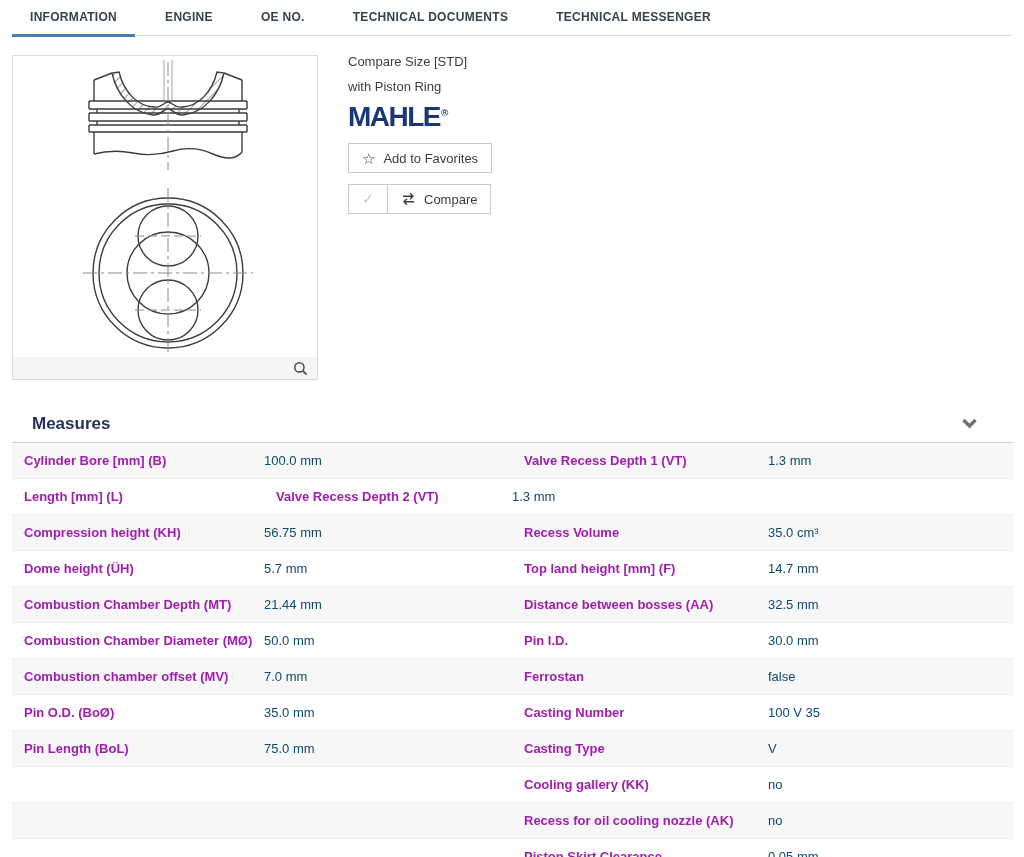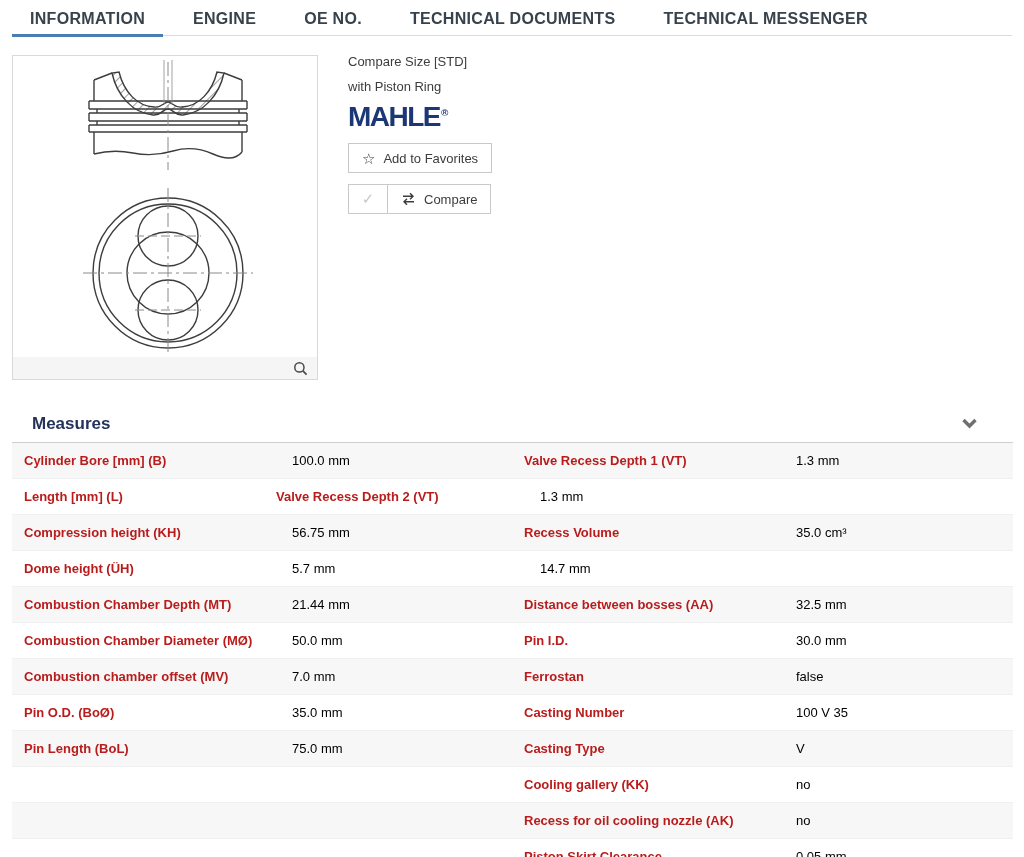--- a/index.html
+++ b/index.html
@@ -2,21 +2,21 @@
 <html><head>
 <meta charset="utf-8">
 <style>
   html,body{margin:0;padding:0;background:#fff;}
   .page{position:relative;width:1024px;height:857px;overflow:hidden;background:#fff;
         font-family:"Liberation Sans",sans-serif;color:#3b3b3a;}
 
   
   .tabs{position:absolute;left:12px;right:12px;top:0;height:35px;display:flex;
         border-bottom:1px solid #dcdcdc;}
-  .tab{position:relative;padding:10px 18px 11px;font-size:16px;font-weight:700;
+  .tab{position:relative;padding:10px 18px 11px;font-size:12px;font-weight:700;
        letter-spacing:.3px;color:#37424c;cursor:pointer;white-space:nowrap;margin-right:12px;}
   .tab.active::after{content:"";position:absolute;left:0;right:0;bottom:-2px;height:3px;
        background:#4a7db3;}
 
   
   .image-box{position:absolute;left:12px;top:55px;width:306px;height:325px;
        border:1px solid #d9d9d9;background:#fff;box-sizing:border-box;}
   .drawing{display:block;}
   .zoom-strip{position:absolute;left:0;right:0;bottom:0;height:22px;background:#f5f5f5;
        display:flex;align-items:center;justify-content:flex-end;padding-right:9px;}
@@ -41,22 +41,22 @@
   .measures{position:absolute;left:12px;top:405px;width:1001px;}
   .m-head{display:flex;align-items:center;justify-content:space-between;height:37px;
        padding:0 35px 0 20px;box-sizing:border-box;}
   .m-head h2{margin:0;font-size:17px;font-weight:700;color:#243359;}
   .m-table{border-top:1px solid #cfcfcf;}
   .mrow{display:grid;grid-template-columns:252px 248px 256px auto;height:35px;
        align-items:center;font-size:13px;border-bottom:1px solid #f0f0f0;}
   .mrow.odd{background:#f7f7f7;}
   .mrow.even{background:#ffffff;}
   .cell{overflow:hidden;white-space:nowrap;}
-  .cell.label{font-weight:700;color:#b91c1c;padding-left:12px;}
-  .cell.value{color:#000000;margin-left:28px;}
+  .cell.label{font-weight:700;color:#a21caf;padding-left:12px;}
+  .cell.value{color:#0c4a6e;}
   .chev{cursor:pointer;}
 </style>
 </head>
 <body>
 
 <div class="page">
 
   <nav class="tabs">
       <div class="tab active">INFORMATION</div>
       <div class="tab">ENGINE</div>
@@ -155,20 +155,21 @@
         </div>
         <div class="mrow odd">
           <div class="cell label">Compression height (KH)</div>
           <div class="cell value">56.75 mm</div>
           <div class="cell label">Recess Volume</div>
           <div class="cell value">35.0 cm³</div>
         </div>
         <div class="mrow even">
           <div class="cell label">Dome height (ÜH)</div>
           <div class="cell value">5.7 mm</div>
+          <div class="cell label">Top land height [mm] (F)</div>
           <div class="cell value">14.7 mm</div>
         </div>
         <div class="mrow odd">
           <div class="cell label">Combustion Chamber Depth (MT)</div>
           <div class="cell value">21.44 mm</div>
           <div class="cell label">Distance between bosses (AA)</div>
           <div class="cell value">32.5 mm</div>
         </div>
         <div class="mrow even">
           <div class="cell label">Combustion Chamber Diameter (MØ)</div>

